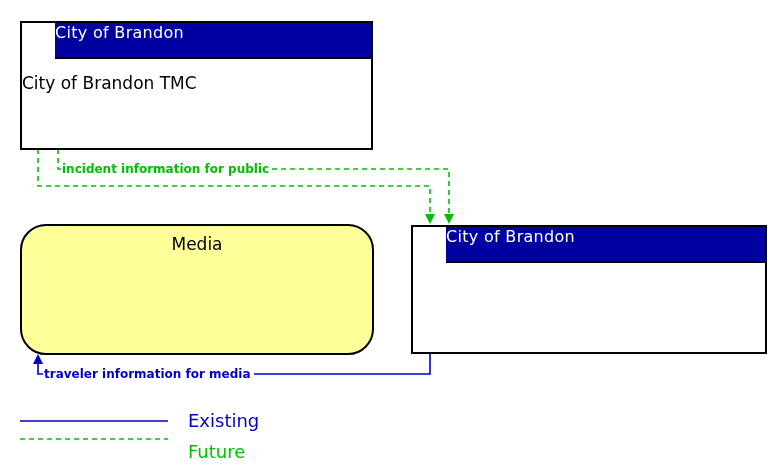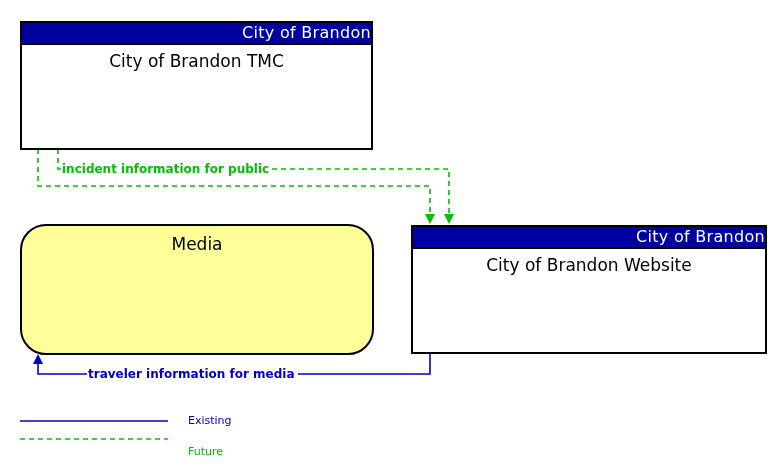--- a/index.html
+++ b/index.html
@@ -36,36 +36,37 @@
   .arrow-existing { fill: var(--existing-blue, #0000C8); stroke: none; }
 
   .entity {
     position: absolute;
     box-sizing: border-box;
     border: 2px solid var(--box-border, #000000);
     background: #ffffff;
   }
   .entity-header {
     box-sizing: border-box;
-    height: 22px;
+    height: 36px;
     line-height: 20px;
     border-bottom: 2px solid var(--box-border, #000000);
     background: var(--header-navy, #0000A0);
     color: var(--header-text, #FFFFFF);
-    text-align: right;
+    text-align: left;
     font-size: 16px;
     letter-spacing: 0.3px;
     white-space: nowrap;
     overflow: hidden;
+    margin-left: 33px;
   }
   .entity-name {
-    text-align: center;
+    text-align: left;
     font-size: 17px;
     color: #000000;
-    padding-top: 6px;
+    padding-top: 14px;
     white-space: nowrap;
   }
   .tmc-box { left: 20px; top: 21px; width: 353px; height: 129px; }
   .website-box { left: 411px; top: 225px; width: 356px; height: 129px; }
 
   .media-box {
     position: absolute;
     left: 20px; top: 224px;
     width: 354px; height: 131px;
     box-sizing: border-box;
@@ -85,27 +86,27 @@
     position: absolute;
     height: 16px;
     line-height: 16px;
     font-size: 12px;
     white-space: nowrap;
     background: #ffffff;
     padding: 0 3px 0 1px;
     font-weight: bold;
   }
   .flow-label.future { color: var(--future-green, #00C000); }
-  .flow-label.existing { color: var(--existing-blue, #0000C8); margin-left: 44px; }
+  .flow-label.existing { color: var(--existing-blue, #0000C8); }
 
   .legend-label {
     position: absolute;
     height: 16px;
     line-height: 16px;
-    font-size: 11px;
+    font-size: 18px;
     white-space: nowrap;
   }
   .legend-existing { left: 188px; top: 413px; color: var(--existing-blue, #0000C8); }
   .legend-future { left: 188px; top: 444px; color: var(--future-green, #00C000); }
 
   .lbl-incident { left: 61px; top: 161px; }
   .lbl-road { left: 42px; top: 178px; }
   .lbl-traveler { left: 43px; top: 366px; }
 </style>
 </head>
@@ -132,21 +133,20 @@
     <div class="entity-header">
       <span>City of Brandon</span>
     </div>
     <div class="entity-name">City of Brandon TMC</div>
   </div>
 
   <div class="entity website-box">
     <div class="entity-header">
       <span>City of Brandon</span>
     </div>
-    <div class="entity-name">City of Brandon Website</div>
   </div>
 
   <div class="media-box">
     <span class="media-name">Media</span>
   </div>
 
   <span class="flow-label future lbl-incident">incident information for public</span>
   <span class="flow-label existing lbl-traveler">traveler information for media</span>
 
   <span class="legend-label legend-existing">Existing</span>

